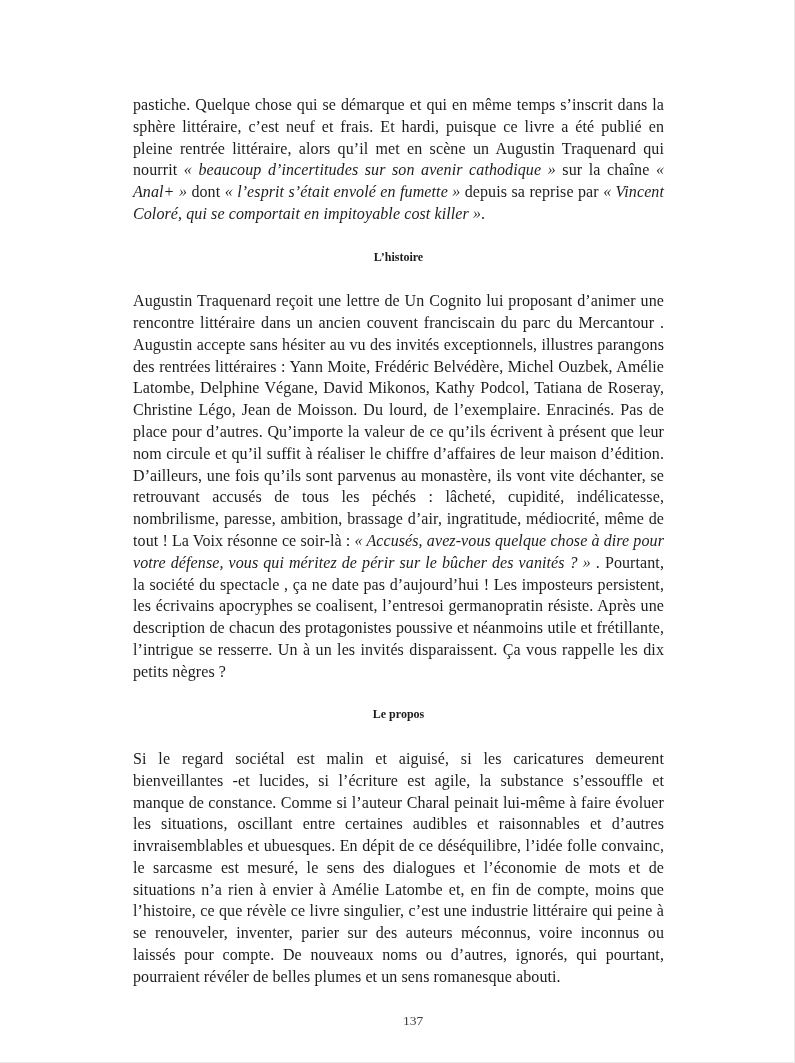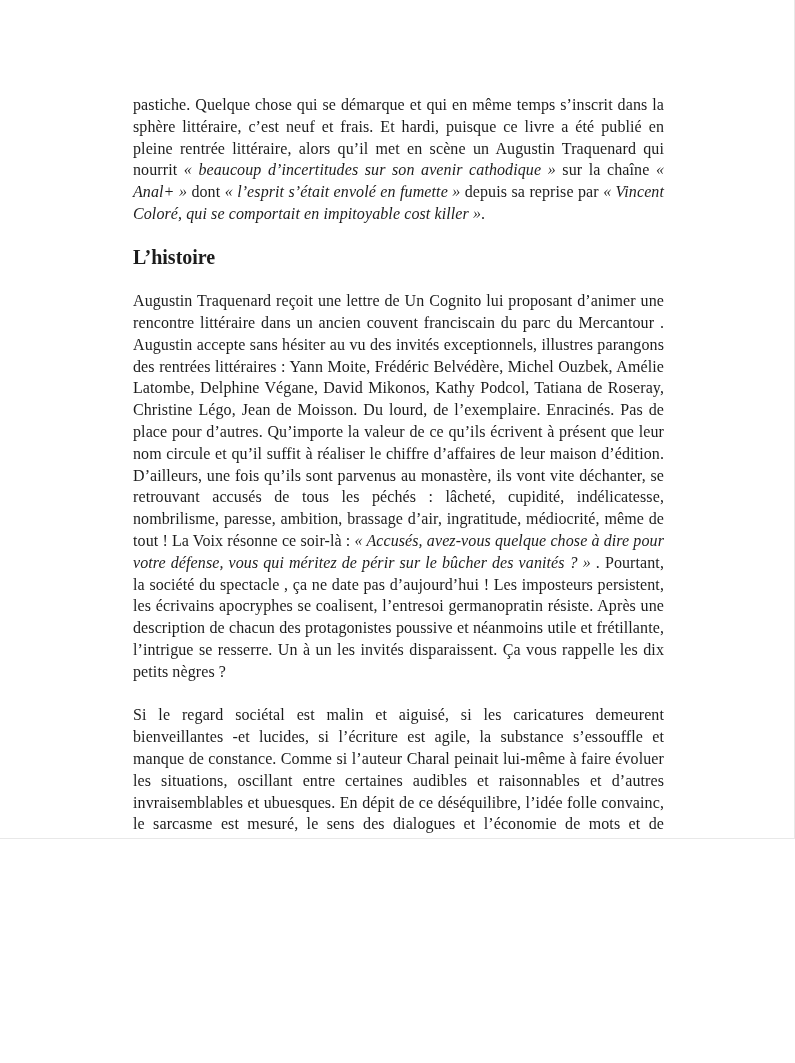--- a/index.html
+++ b/index.html
@@ -4,21 +4,21 @@
 <title>Page 137</title>
 <style>
   html, body {
     margin: 0;
     padding: 0;
     background: #ffffff;
   }
   .page {
     position: relative;
     width: 795px;
-    height: 839px;
+    height: 1063px;
     background: #ffffff;
     font-family: "Liberation Serif", "DejaVu Serif", serif;
     color: #1c1c1c;
     overflow: hidden;
     box-sizing: border-box;
     border-right: 1px solid #e8e8e8;
     border-bottom: 1px solid #e8e8e8;
   }
   .text-block {
     position: absolute;
@@ -28,24 +28,24 @@
   }
   .para {
     margin: 0 0 21.8px 0;
     font-size: 16px;
     line-height: 21.8px;
     text-align: justify;
     letter-spacing: 0.1px;
   }
   .heading {
     margin: 0 0 21.8px 0;
-    font-size: 20px;
+    font-size: 12px;
     line-height: 21.8px;
     font-weight: bold;
-    text-align: left;
+    text-align: center;
   }
   .run-normal { font-style: normal; }
   .run-italic { font-style: italic; }
   .run-bold   { font-weight: bold; }
   .footer {
     position: absolute;
     left: 16px;
     top: 1012px;
     width: 100%;
     text-align: center;
@@ -55,18 +55,19 @@
   }
 </style>
 </head>
 <body>
 
 <div class="page">
   <div class="text-block" id="document-body">
       <p class="para"><span class="run-normal">pastiche. Quelque chose qui se démarque et qui en même temps s’inscrit dans la sphère littéraire, c’est neuf et frais. Et hardi, puisque ce livre a été publié en pleine rentrée littéraire, alors qu’il met en scène un Augustin Traquenard qui nourrit  </span><span class="run-italic">« beaucoup d’incertitudes sur son avenir cathodique »</span><span class="run-normal"> sur la chaîne </span><span class="run-italic">« Anal+ »</span><span class="run-normal"> dont  </span><span class="run-italic">« l’esprit s’était envolé en fumette »</span><span class="run-normal"> depuis sa reprise par </span><span class="run-italic">« Vincent Coloré, qui se comportait en impitoyable cost killer »</span><span class="run-normal">.</span></p>
       <h2 class="heading"><span class="run-bold">L’histoire</span></h2>
       <p class="para"><span class="run-normal">Augustin Traquenard reçoit une lettre de Un Cognito lui proposant d’animer une rencontre littéraire dans un ancien couvent franciscain du parc du Mercantour  . Augustin accepte sans hésiter au vu des invités exceptionnels, illustres parangons des rentrées littéraires : Yann Moite, Frédéric Belvédère, Michel Ouzbek, Amélie Latombe, Delphine Végane, David Mikonos, Kathy Podcol, Tatiana de Roseray, Christine Légo, Jean de Moisson. Du lourd, de l’exemplaire. Enracinés. Pas de place pour d’autres. Qu’importe la valeur de ce qu’ils écrivent à présent que leur nom circule et qu’il suffit à réaliser le chiffre d’affaires de leur maison d’édition. D’ailleurs, une fois qu’ils sont parvenus au monastère, ils vont vite déchanter, se retrouvant accusés de tous les péchés : lâcheté, cupidité, indélicatesse, nombrilisme, paresse, ambition, brassage d’air, ingratitude, médiocrité, même de tout ! La Voix résonne ce soir-là :  </span><span class="run-italic">« Accusés, avez-vous quelque chose à dire pour votre défense, vous qui méritez de périr sur le bûcher des vanités ? »</span><span class="run-normal"> . Pourtant, la société du spectacle  , ça ne date pas d’aujourd’hui ! Les imposteurs persistent, les écrivains apocryphes se coalisent, l’entresoi germanopratin résiste. Après une description de chacun des protagonistes poussive et néanmoins utile et frétillante, l’intrigue se resserre. Un à un les invités disparaissent. Ça vous rappelle les dix petits nègres ?</span></p>
+      <h2 class="heading"><span class="run-bold">Le propos</span></h2>
       <p class="para"><span class="run-normal">Si le regard sociétal est malin et aiguisé, si les caricatures demeurent bienveillantes -et lucides, si l’écriture est agile, la substance s’essouffle et manque de constance. Comme si l’auteur Charal peinait lui-même à faire évoluer les situations, oscillant entre certaines audibles et raisonnables et d’autres invraisemblables et ubuesques. En dépit de ce déséquilibre, l’idée folle convainc, le sarcasme est mesuré, le sens des dialogues et l’économie de mots et de situations n’a rien à envier à Amélie Latombe et, en fin de compte, moins que l’histoire, ce que révèle ce livre singulier, c’est une industrie littéraire qui peine à se renouveler, inventer, parier sur des auteurs méconnus, voire inconnus ou laissés pour compte. De nouveaux noms ou d’autres, ignorés, qui pourtant, pourraient révéler de belles plumes et un sens romanesque abouti.</span></p>
     </div>
   <div class="footer">
     <span>137</span>
   </div>
 </div>
 
 </body></html>

